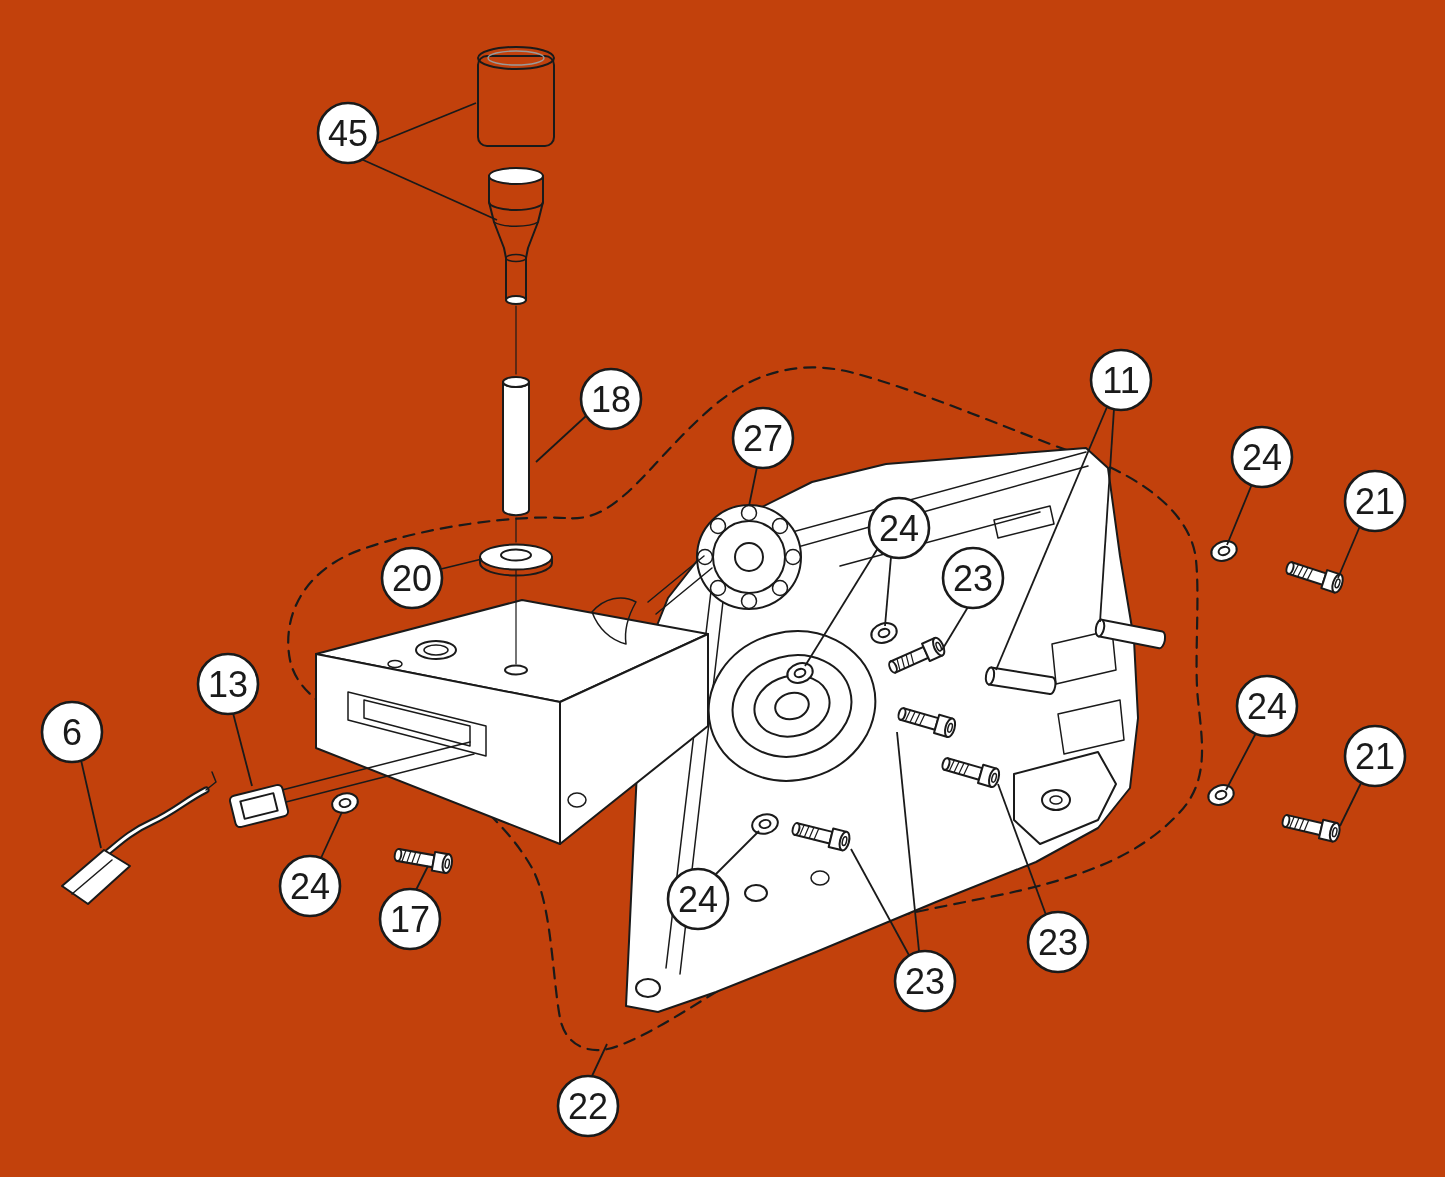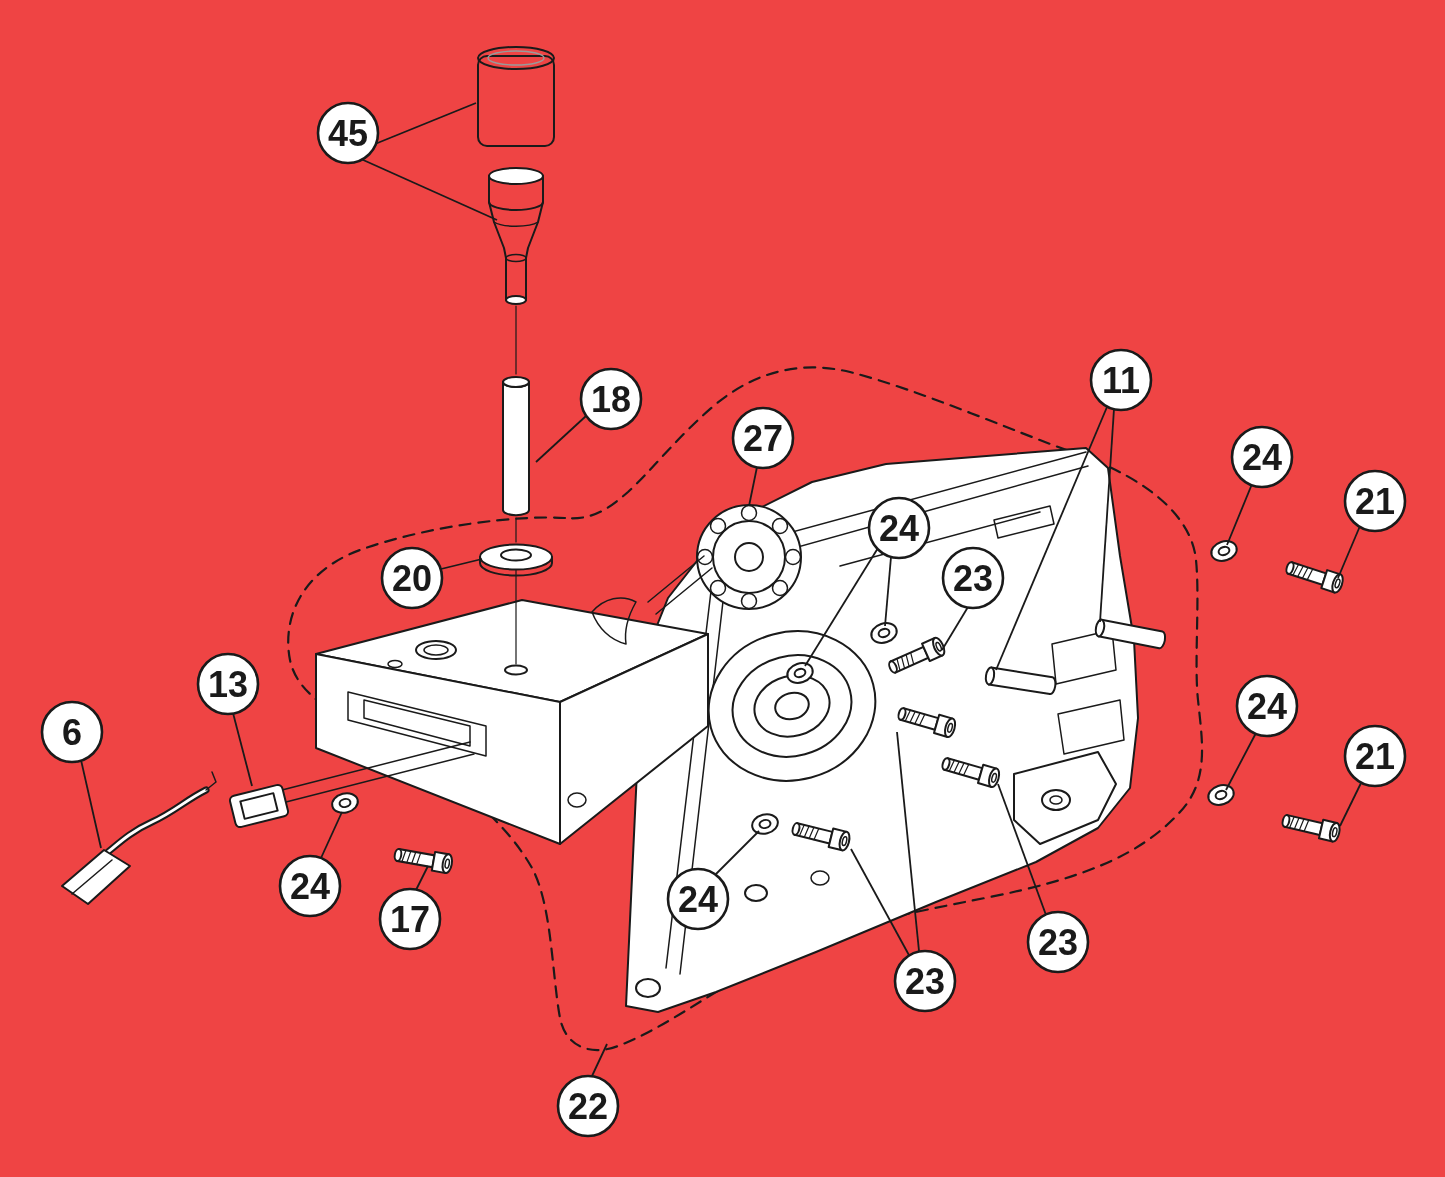--- a/index.html
+++ b/index.html
@@ -1,17 +1,17 @@
 <!DOCTYPE html>
 <html style="--line: #1a1a1a;"><head>
 <meta charset="utf-8">
 <style>
   html,body{margin:0;padding:0;background:#ffffff;}
-  .stage{position:relative;width:1445px;height:1177px;background:#ef4444;overflow:hidden;
-         font-family:"Liberation Sans",sans-serif;font-weight:bold;}
+  .stage{position:relative;width:1445px;height:1177px;background:#c2410c;overflow:hidden;
+         font-family:"Liberation Sans",sans-serif;}
   svg{display:block;}
   .ln{stroke:var(--line,#1a1a1a);stroke-width:2;fill:none;stroke-linejoin:round;stroke-linecap:round;}
   .fw{fill:#ffffff;}
   .t15{stroke-width:1.5;}
   .t12{stroke-width:1.2;}
   .dash{stroke-dasharray:11 8;stroke-width:2.2;}
   .leader{stroke:var(--line,#1a1a1a);stroke-width:1.8;fill:none;}
   .balloon{fill:#ffffff;stroke:var(--line,#1a1a1a);stroke-width:2.6;}
   .balloon-text{font-size:36px;fill:var(--line,#1a1a1a);text-anchor:middle;
                 font-family:"Liberation Sans",sans-serif;}

